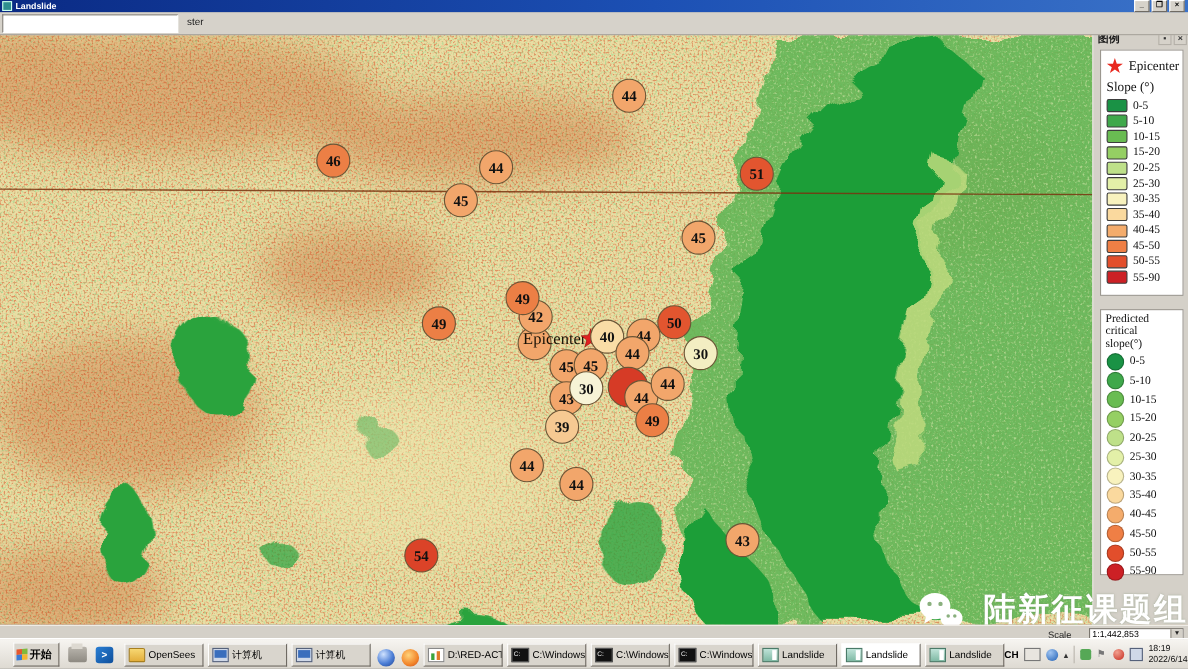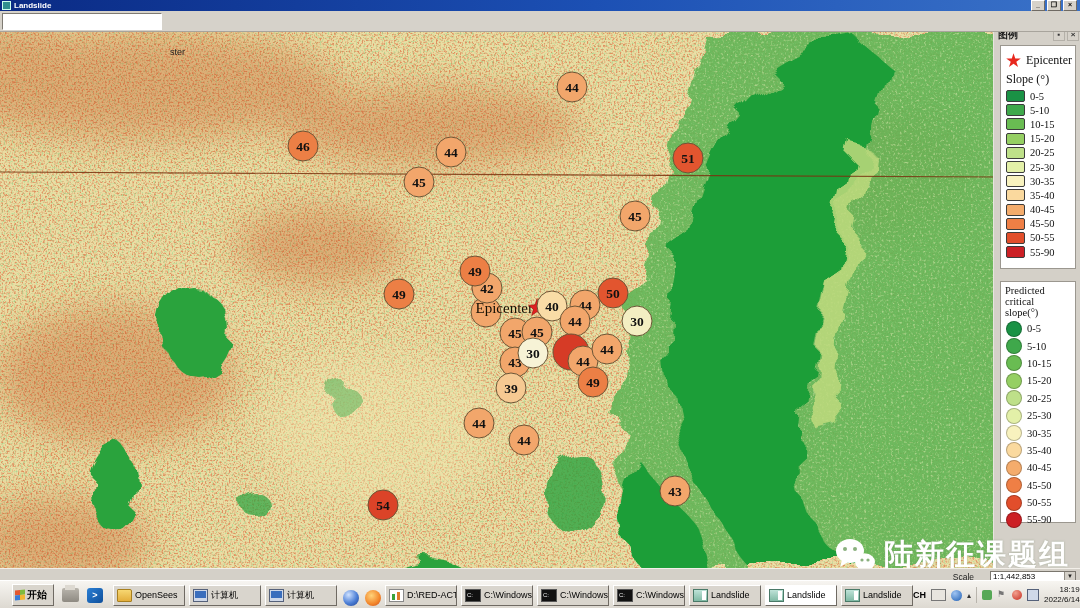--- a/index.html
+++ b/index.html
@@ -13,21 +13,21 @@
   .titlebar .app-icon{width:7px;height:7px;margin:0 3px 0 2px;background:#2f8f8f;border:1px solid #cfe;flex:none;}
   .win-controls{margin-left:auto;display:flex;gap:2px;padding-right:3px;}
   .win-btn{width:12px;height:9px;background:#d6d2ca;border:1px solid;border-color:#fff #6f6a63 #6f6a63 #fff;
     font-size:7px;line-height:7px;text-align:center;color:#000;font-weight:bold;}
 
   
   .toolbar{position:absolute;left:0;top:11px;width:1080px;height:20px;background:#D6D2CA;
     border-bottom:1px solid #a8a49c;z-index:29;}
   .combo{position:absolute;left:2px;top:2px;width:158px;height:15px;background:#fff;
     border:1px solid;border-color:#7e7a72 #fff #fff #7e7a72;font-size:9px;}
-  .toolbar-label{position:absolute;left:170px;top:4px;font-size:9px;color:#222;margin-top:32px;}
+  .toolbar-label{position:absolute;left:170px;top:4px;font-size:9px;color:#222;}
 
   
   .map{position:absolute;left:0;top:31px;width:1080px;height:537px;z-index:1;}
 
   
   .panel{position:absolute;left:993px;top:27px;width:87px;height:541px;background:#D4D0C8;
     border-left:1px solid #e8e5df;z-index:10;}
   .panel-header{height:15px;display:flex;align-items:center;padding:0 2px 0 4px;
     font-size:10px;font-weight:bold;color:#1a1a1a;}
   .panel-header .ph-btns{margin-left:auto;display:flex;gap:2px;}
@@ -42,21 +42,21 @@
   .epi-label{font-size:12px;}
   .slope-title{font-size:12px;margin:1px 0 2px 5px;}
   .lg-row{display:flex;align-items:center;gap:5px;height:14.2px;padding-left:5px;}
   .lg-swatch{width:17px;height:10px;border:1px solid #3c3c3c;border-radius:2px;flex:none;}
   .lg-label{font-size:10.5px;white-space:nowrap;}
   .crit-title{font-size:10.5px;line-height:11px;margin:3px 0 2px 4px;}
   .lg-row.circle{height:17.4px;}
   .lg-dot{width:14px;height:14px;border-radius:50%;border:1px solid rgba(0,0,0,.25);flex:none;}
 
   
-  .watermark{position:absolute;left:834px;top:536px;height:38px;display:flex;align-items:center;gap:8px;
+  .watermark{position:absolute;left:834px;top:536px;height:38px;display:flex;align-items:center;gap:18px;
     z-index:12;color:#fff;}
   .wm-text{font-size:29px;font-weight:bold;letter-spacing:2px;text-shadow:0 0 2px rgba(120,140,110,.6);}
 
   
   .statusbar{position:absolute;left:0;top:568px;width:1080px;height:16px;background:#D4D0C8;
     border-top:1px solid #f2efe9;display:flex;align-items:center;justify-content:flex-end;
     gap:16px;padding-right:4px;box-sizing:border-box;z-index:20;}
   .scale-label{font-size:8.5px;color:#222;}
   .scale-box{width:84px;height:10px;background:#fff;border:1px solid #7a766e;display:flex;align-items:center;}
   .scale-value{flex:1;font-size:8px;padding-left:2px;white-space:nowrap;}
@@ -101,21 +101,21 @@
   .kbd-icon{width:13px;height:10px;background:#e8e5df;border:1px solid #777;}
   .blue-dot-icon{width:11px;height:11px;border-radius:50%;background:radial-gradient(circle at 35% 30%,#9fc4f2,#1f5fb4);}
   .tray-arrow{font-size:8px;color:#333;}
   .tray-sep{width:1px;height:16px;background:#b9b5ad;}
   .mini{width:10px;height:10px;flex:none;}
   .mini.green{background:#56a856;border-radius:2px;}
   .mini.flag{background:linear-gradient(#e8e5df,#cic);border:0;position:relative;}
   .mini.flag:before{content:"⚑";font-size:9px;color:#777;position:absolute;left:0;top:-1px;}
   .mini.red{background:radial-gradient(circle at 35% 30%,#f2a08f,#c62b1e);border-radius:50%;}
   .mini.net{background:#cfd8e8;border:1px solid #55617a;}
-  .clock{font-size:8px;line-height:1.25;text-align:right;color:#111;}
+  .clock{font-size:8px;line-height:1.25;color:#111;}
   .show-desktop{width:9px;height:22px;background:linear-gradient(#7fa7dd,#47648f);border:1px solid #3a517a;margin-left:2px;}
 </style>
 </head>
 <body>
 
 <div class="screen">
 
   <div class="titlebar">
     <span class="app-icon"></span>
     <span>Landslide</span>

